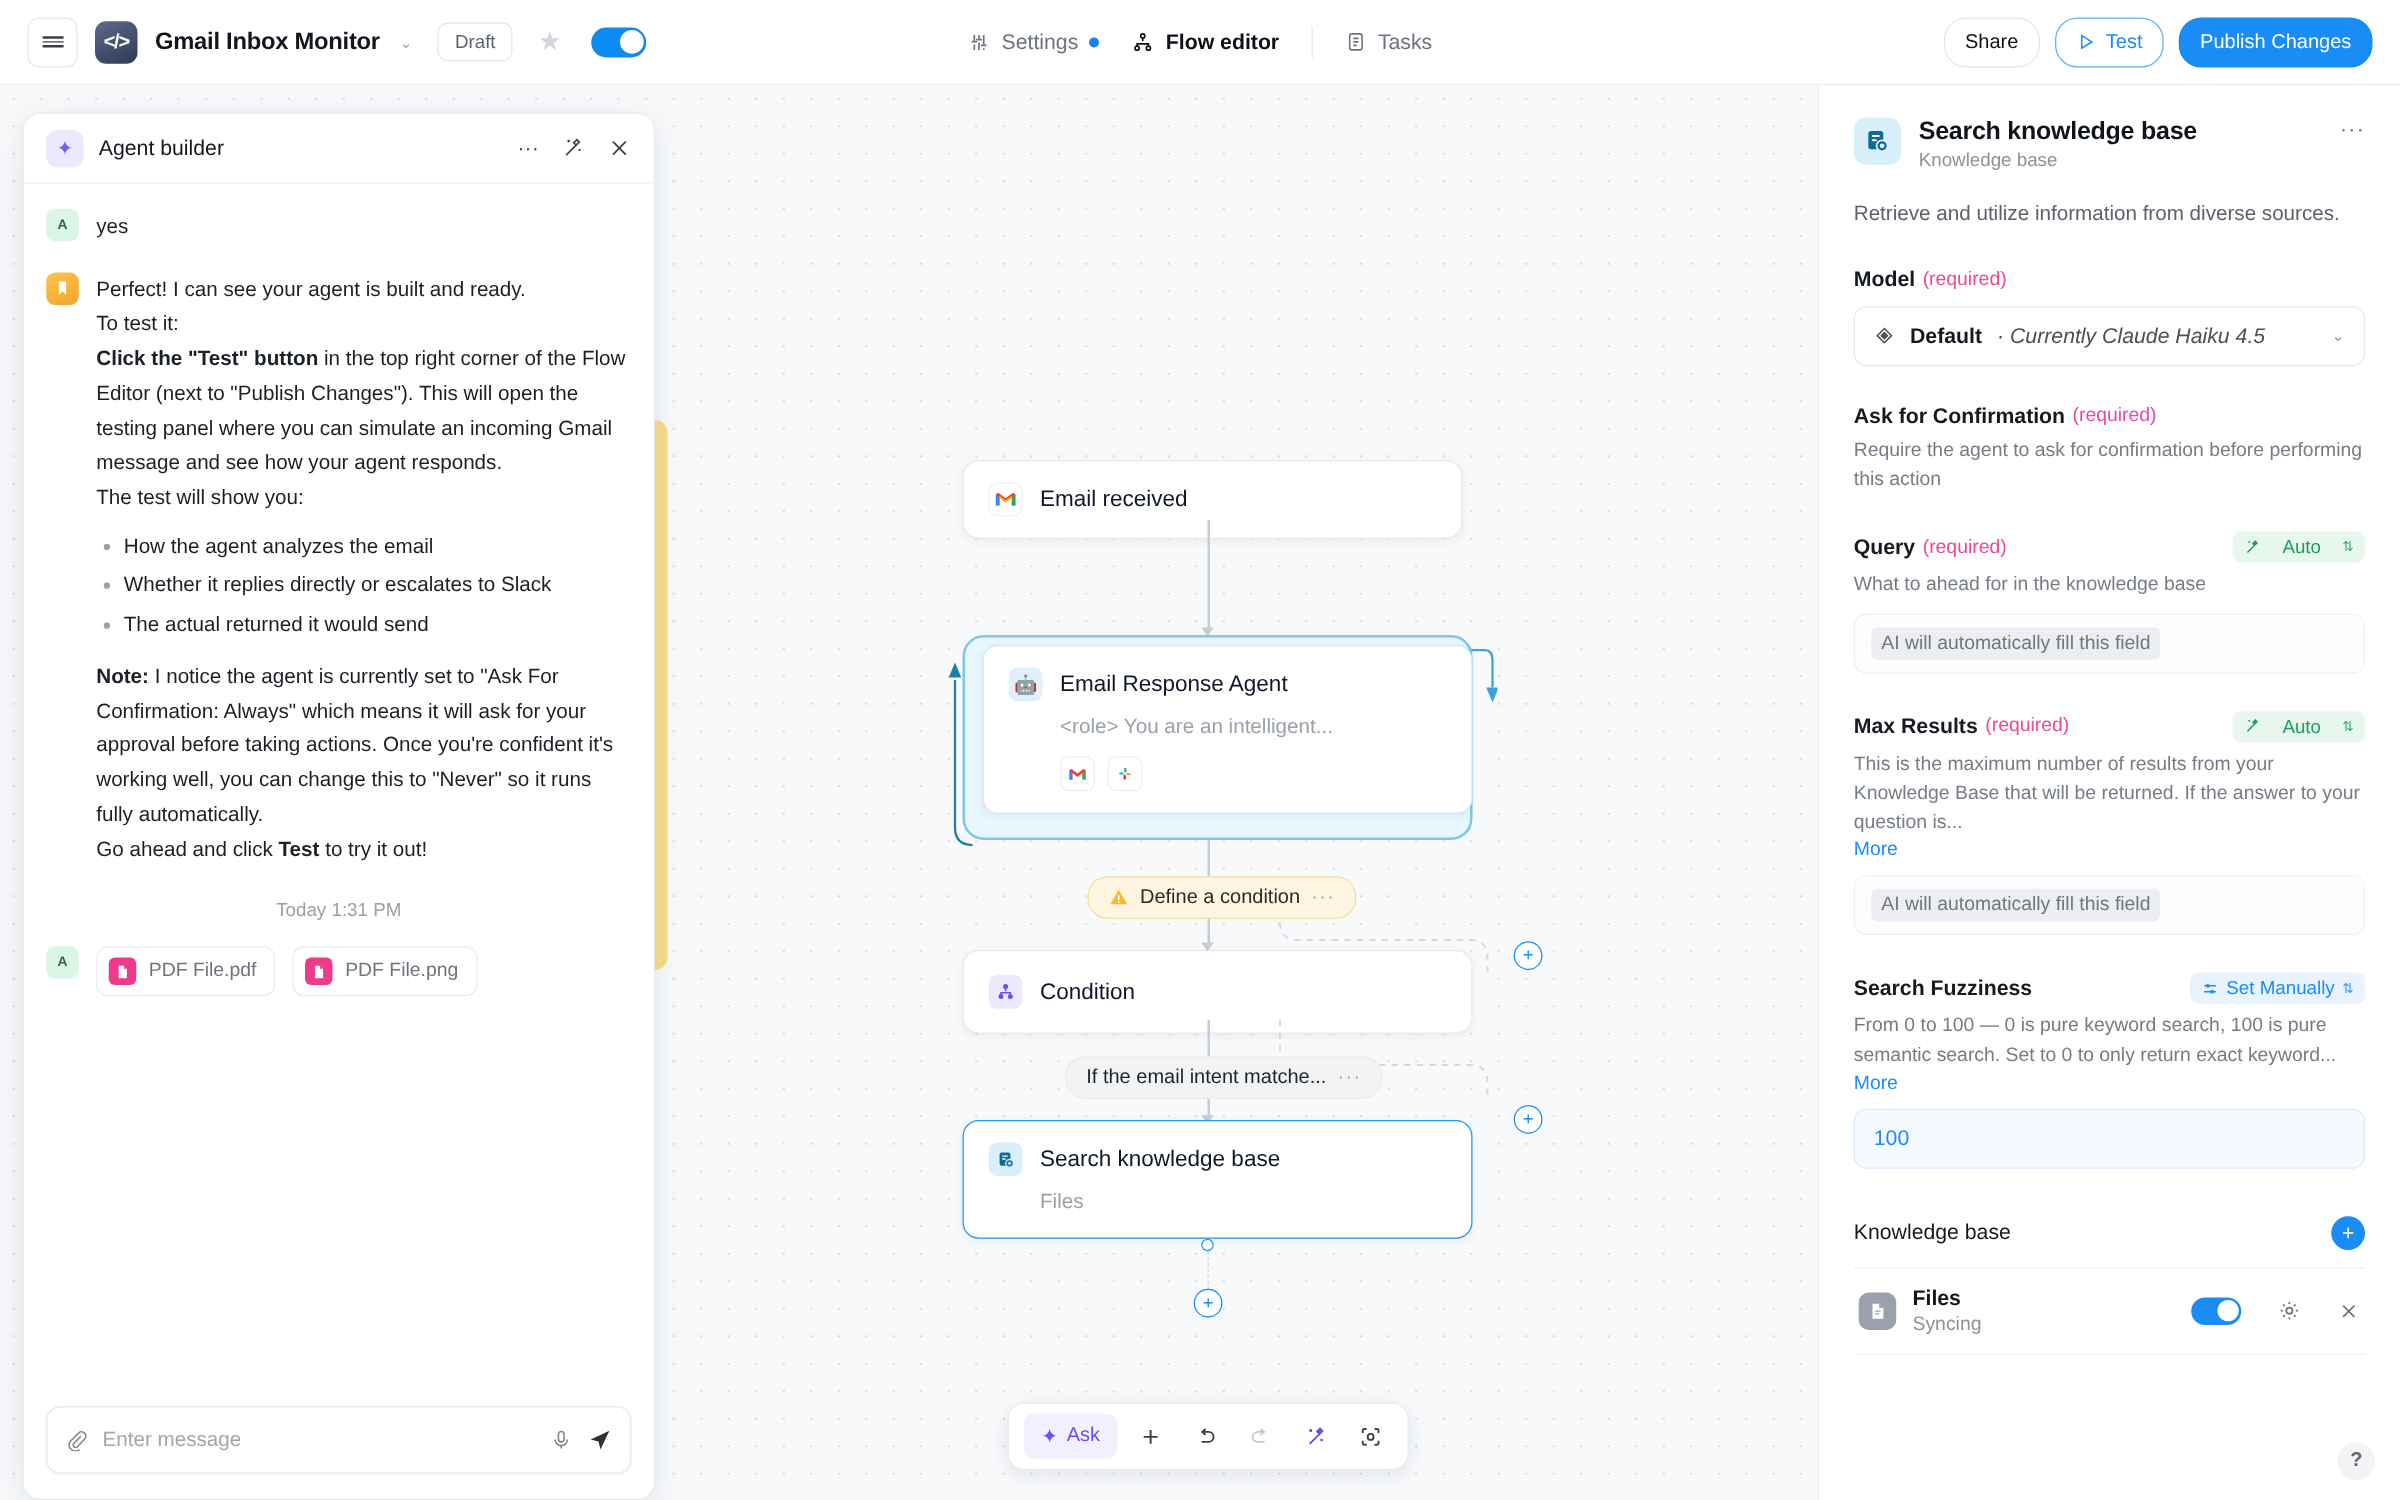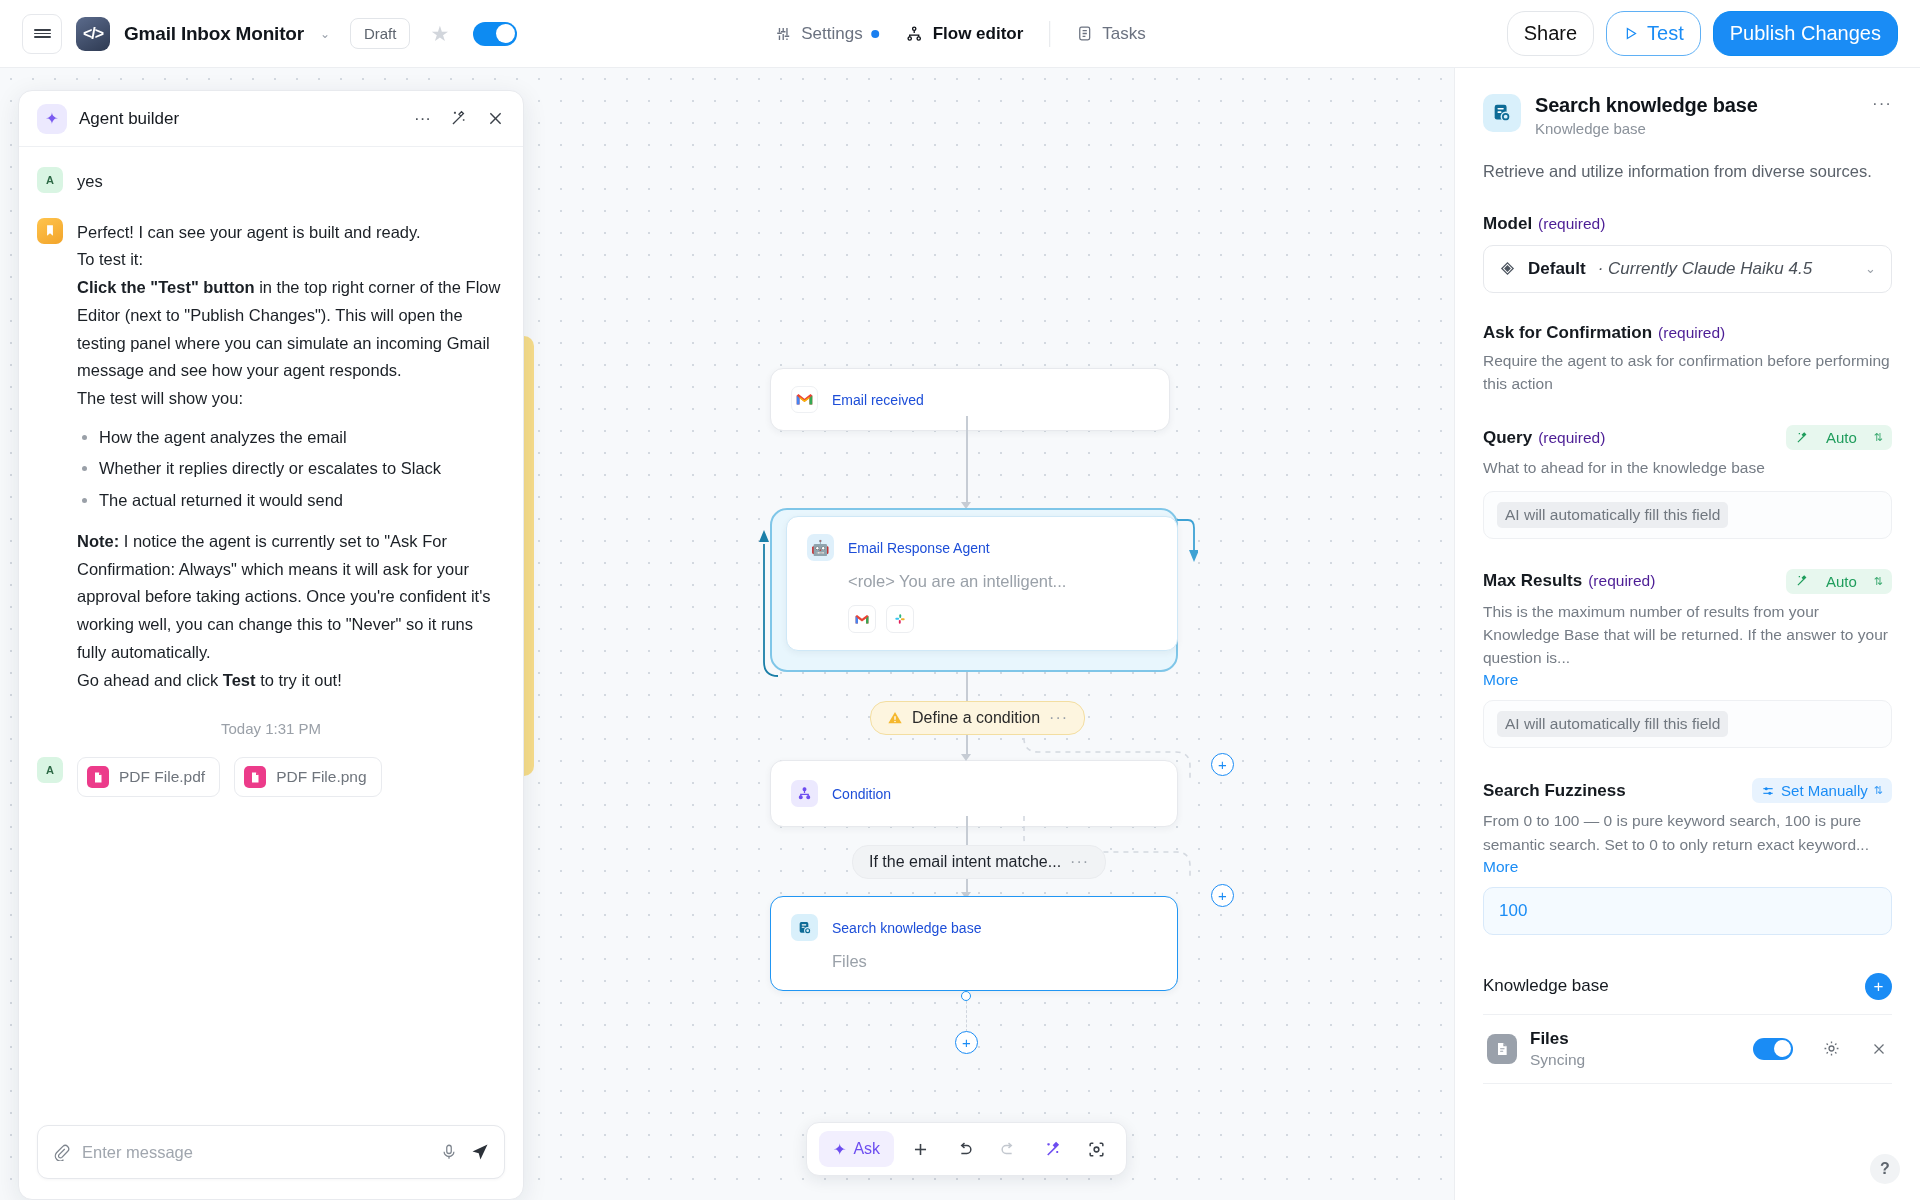--- a/index.html
+++ b/index.html
@@ -51,21 +51,21 @@
   }
 
   .tb-center { position:absolute; left: 50%; transform: translateX(-50%); display:flex; align-items:center; gap: 26px; }
   .tb-tab { display:flex; align-items:center; gap:9px; font-size:17px; color:#6b7280; cursor:pointer; }
   .tb-tab.active { color:#0d1117; font-weight:600; }
   .dot-blue { width:8px; height:8px; border-radius:50%; background:#1a7ff0; display:inline-block; }
   .tb-div { width:1px; height:26px; background:#e3e6ea; }
 
   .tb-right { margin-left: auto; display:flex; align-items:center; gap:12px; }
   .btn {
-    border-radius: 18px; font-size: 20px; padding: 10px 16px; cursor:pointer;
+    border-radius: 18px; font-size: 16px; padding: 10px 16px; cursor:pointer;
     display:flex; align-items:center; gap:9px; white-space:nowrap;
   }
   .btn-share { border:1px solid #e3e6ea; background:#fff; color:#111; }
   .btn-test { border:1px solid #5fb0f5; background:#fff; color:#1a8cf5; }
   .btn-publish { border:1px solid #0d8bf2; background:#1a8cf5; color:#fff; font-weight:500;}
 
   
   .body-area { flex:1; position: relative; display:flex; }
 
   
@@ -151,21 +151,21 @@
   .node {
     position:absolute; background:#fff; border:1px solid #e7e9ed; border-radius: 13px;
     box-shadow: 0 2px 7px rgba(20,30,50,.055);
     width: 400px; padding: 17px 20px;
   }
   .node-row { display:flex; align-items:center; gap:14px; }
   .node-ic {
     width:27px; height:27px; min-width:27px; border-radius:7px;
     display:flex; align-items:center; justify-content:center; font-size:15px;
   }
-  .node-title { font-size:14px; color:#1d4ed8; font-weight:500; }
+  .node-title { font-size:18px; color:#0f172a; font-weight:500; }
   .node-sub { font-size:16.5px; color:#9aa1a9; margin-top:11px; margin-left:0; }
   .node-tools { display:flex; gap:10px; margin-top:14px; }
   .tool-chip {
     width:28px; height:28px; border-radius:7px; border:1px solid #eceef1; background:#fff;
     display:flex; align-items:center; justify-content:center; font-size:14px;
   }
 
   #node-email-received { left: 770px; top: 300px; }
   #node-agent {
     left: 786px; top: 448px; width: 392px;
@@ -241,21 +241,21 @@
     display:flex; align-items:center; justify-content:center; color:#0d6b96; font-size:19px;
   }
   .rp-title { font-size: 20px; font-weight:600; color:#0f141a; letter-spacing:-.2px; }
   .rp-subtitle { font-size: 15px; color:#8b929b; margin-top:3px; }
   .rp-more { margin-left:auto; color:#6a7079; font-size:17px; cursor:pointer; letter-spacing:1px;}
   .rp-desc { font-size: 16.5px; color:#5b626b; margin-top: 22px; line-height:1.5; }
 
   .field { margin-top: 30px; }
   .field-head { display:flex; align-items:center; }
   .field-label { font-size:17px; font-weight:700; color:#151a20; }
-  .field-req { font-size:15.5px; color:#4c1d95; font-weight:400; margin-left:6px; }
+  .field-req { font-size:15.5px; color:#ec4899; font-weight:400; margin-left:6px; }
   .field-hint { font-size:15.5px; color:#757c85; margin-top:6px; line-height:1.5; }
   .more-link { font-size:15.5px; color:#1a8cf5; cursor:pointer; display:inline-block; margin-top:2px;}
 
   .badge-auto {
     margin-left:auto; display:flex; align-items:center; gap:17px;
     background:#e7f7ee; color:#1f9d5c; border-radius:7px;
     padding: 4px 9px; font-size:15px; cursor:pointer;
   }
   .badge-manual {
     margin-left:auto; display:flex; align-items:center; gap:6px;

